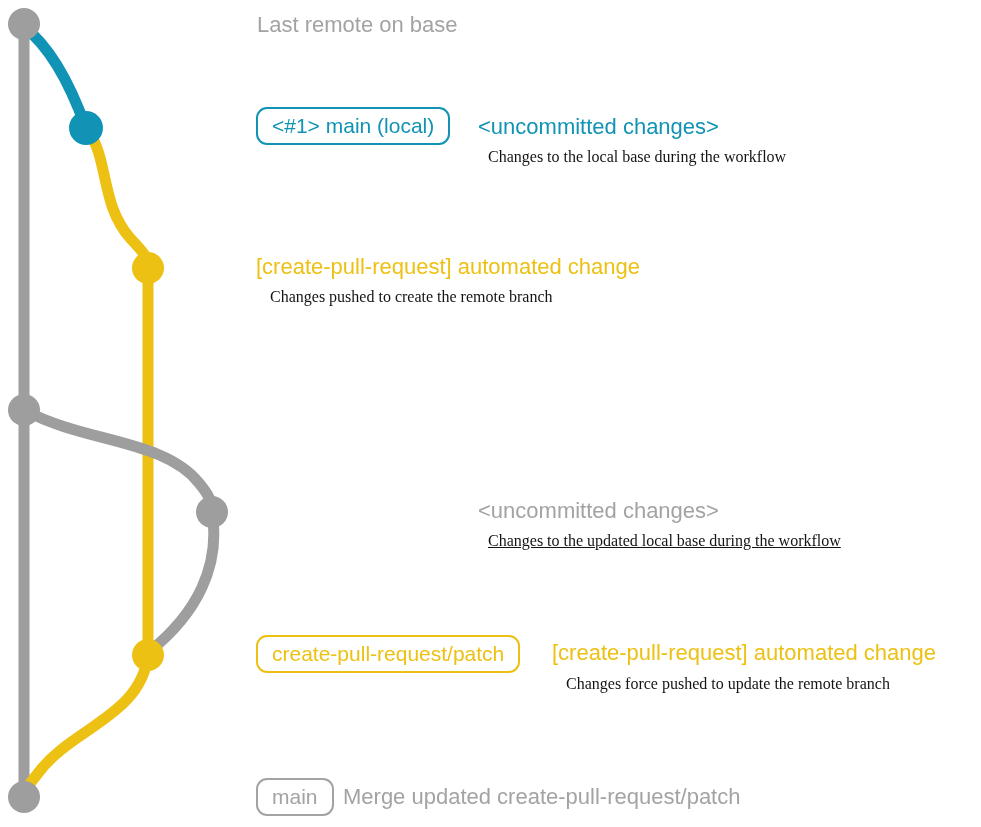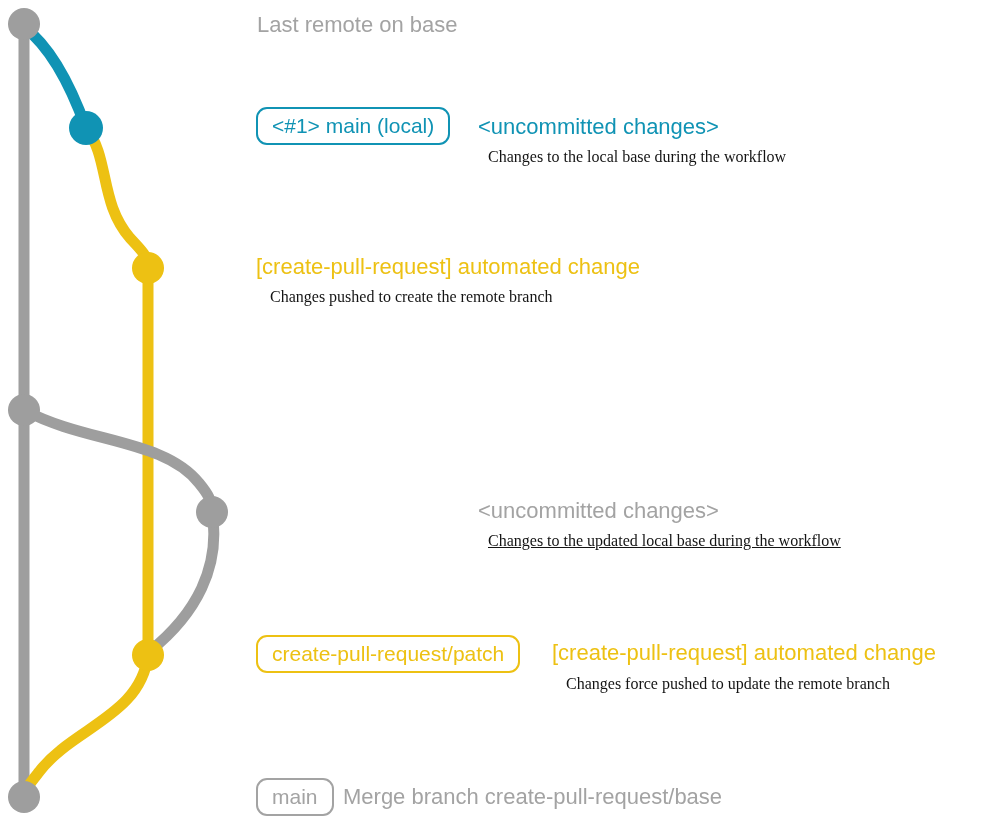--- a/index.html
+++ b/index.html
@@ -70,15 +70,15 @@
 
 
   <div class="txt gray" style="left:478px;top:498px;">&lt;uncommitted changes&gt;</div>
   <div class="desc" style="left:488px;top:529px;text-decoration:underline;">Changes to the updated local base during the workflow</div>
 
   <div class="badge yellow" style="left:256px;top:635px;">create-pull-request/patch</div>
   <div class="txt yellow" style="left:552px;top:640px;">[create-pull-request] automated change</div>
   <div class="desc" style="left:566px;top:672px;">Changes force pushed to update the remote branch</div>
 
   <div class="badge gray" style="left:256px;top:778px;">main</div>
-  <div class="txt gray" style="left:343px;top:784px;">Merge branch create-pull-request/base</div>
+  <div class="txt gray" style="left:343px;top:784px;">Merge updated create-pull-request/patch</div>
 
 </div>
 
 </body></html>

